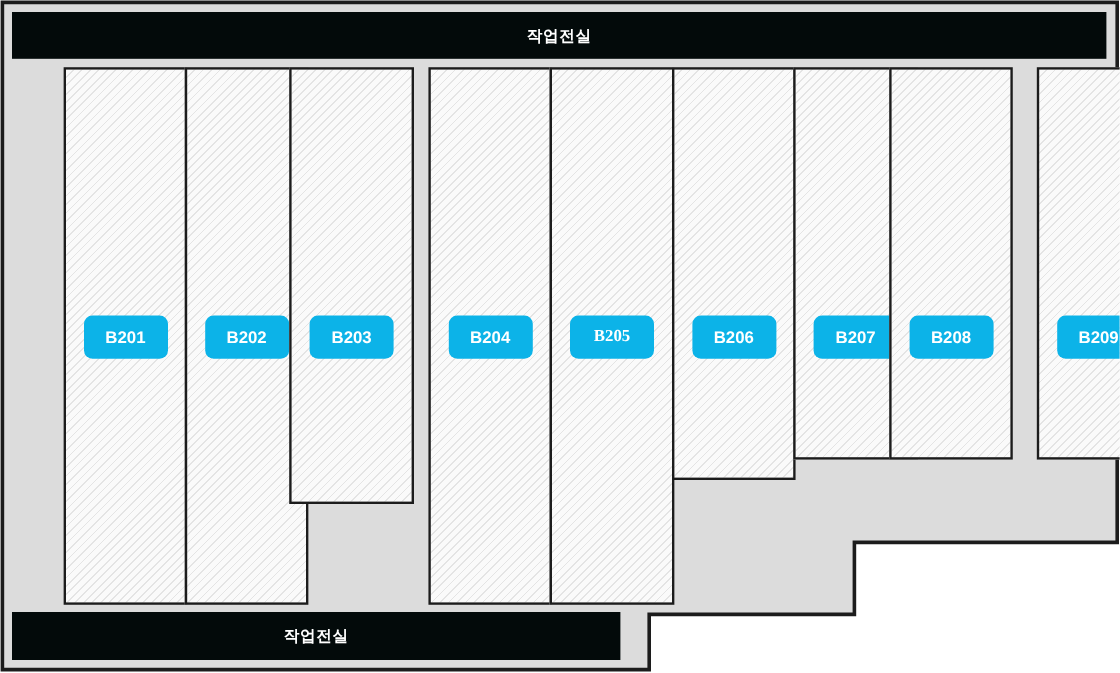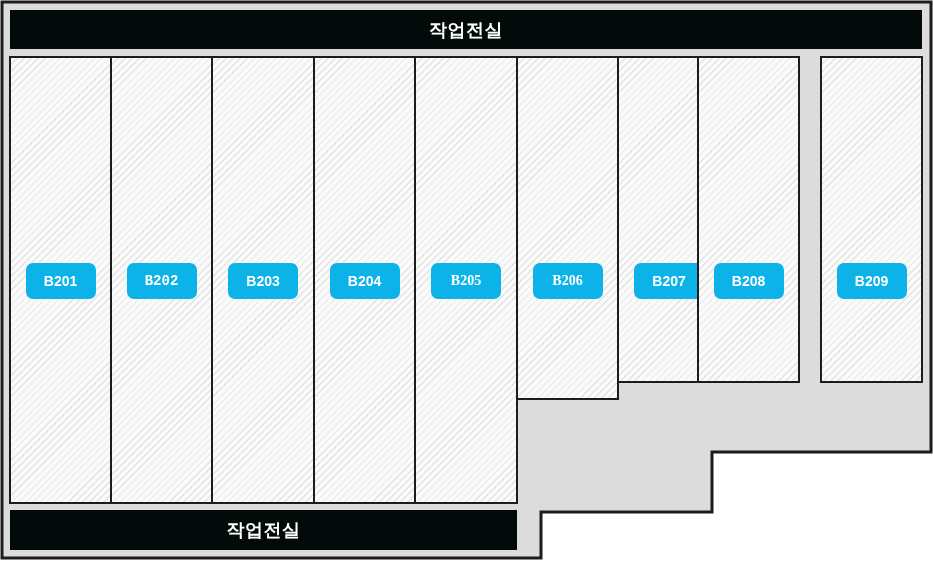--- a/index.html
+++ b/index.html
@@ -1,58 +1,58 @@
 <!DOCTYPE html>
 <html><head>
 <meta charset="utf-8">
 <style>
   html, body { margin:0; padding:0; background:#ffffff; }
   body { width:933px; height:561px; position:relative; overflow:hidden;
          font-family:"Liberation Sans", "DejaVu Sans", sans-serif; }
   #outline { position:absolute; left:0; top:0; }
   .bar { position:absolute; background:#030a0a; color:#ffffff;
          display:flex; align-items:center; justify-content:center;
-         font-weight:bold; font-size:18px; letter-spacing:0.5px; }
+         font-weight:bold; font-size:13px; letter-spacing:0.5px; }
   .room { position:absolute; box-sizing:border-box; border:2px solid #1c1c1c;
           background-color:#fafafa;
           background-image:repeating-linear-gradient(135deg,
               #fafafa 0px, #fafafa 4px, #e4e4e4 4px, #e4e4e4 5px);
-          cursor:pointer; }
+          cursor:pointer;margin-left:44px; }
   .room-label { position:absolute; left:50%; transform:translateX(-50%);
                 top:205px; width:70px; height:36px; border-radius:7px;
                 background:#0cb3e8; color:#ffffff; font-weight:bold; font-size:14px;
                 display:flex; align-items:center; justify-content:center; }
 </style>
 </head>
 <body>
 
 <svg id="outline" width="933" height="561" viewBox="0 0 933 561">
   <polygon points="2,2 931,2 931,452 712,452 712,512 541,512 541,558 2,558" fill="#dcdcdc" stroke="#1c1c1c" stroke-width="3"></polygon>
 </svg>
 
 <div class="bar" style="left:10px; top:10px; width:912px; height:39px;">
   <span>작업전실</span>
 </div>
 
 <div class="room" style="left:9px; top:56px; width:103px; height:448px;">
   <div class="room-label">B201</div>
 </div>
-<div class="room" style="left:110px; top:56px; width:103px; height:448px;font-family:Liberation Mono, monospace;">
+<div class="room" style="left:110px; top:56px; width:103px; height:448px;">
   <div class="room-label">B202</div>
 </div>
-<div class="room" style="left:211px; top:56px; width:104px; height:448px;">
+<div class="room" style="left:197px; top:56px; width:104px; height:364px;">
   <div class="room-label">B203</div>
 </div>
 <div class="room" style="left:313px; top:56px; width:103px; height:448px;">
   <div class="room-label">B204</div>
 </div>
 <div class="room" style="left:414px; top:56px; width:104px; height:448px;font-family:Liberation Serif, serif;">
   <div class="room-label">B205</div>
 </div>
-<div class="room" style="left:516px; top:56px; width:103px; height:344px;font-family:Liberation Serif, serif;">
+<div class="room" style="left:516px; top:56px; width:103px; height:344px;">
   <div class="room-label">B206</div>
 </div>
 <div class="room" style="left:617px; top:56px; width:104px; height:327px;text-decoration:underline;">
   <div class="room-label">B207</div>
 </div>
 <div class="room" style="left:697px; top:56px; width:103px; height:327px;">
   <div class="room-label">B208</div>
 </div>
 <div class="room" style="left:820px; top:56px; width:103px; height:327px;padding-left:20px;">
   <div class="room-label">B209</div>

